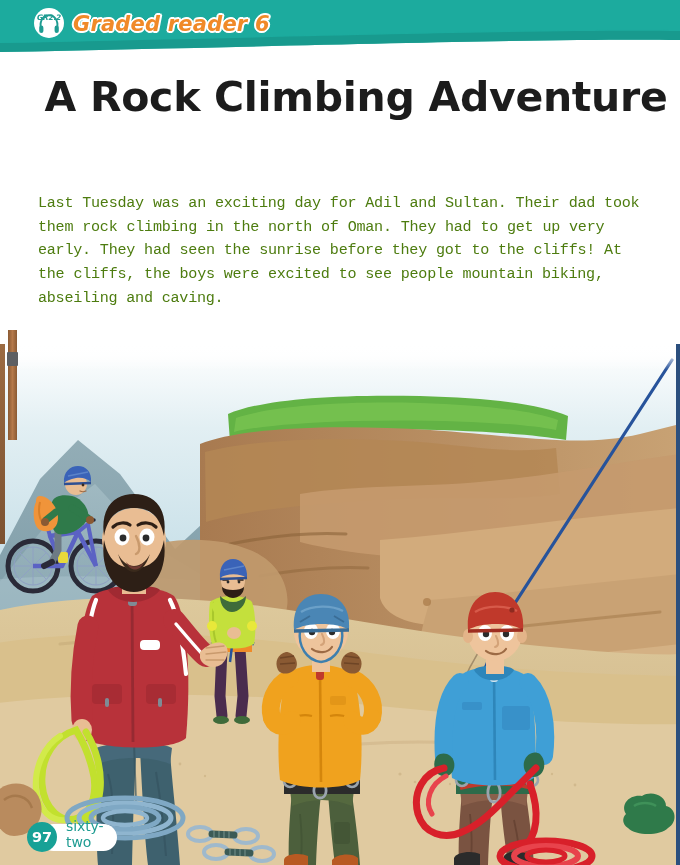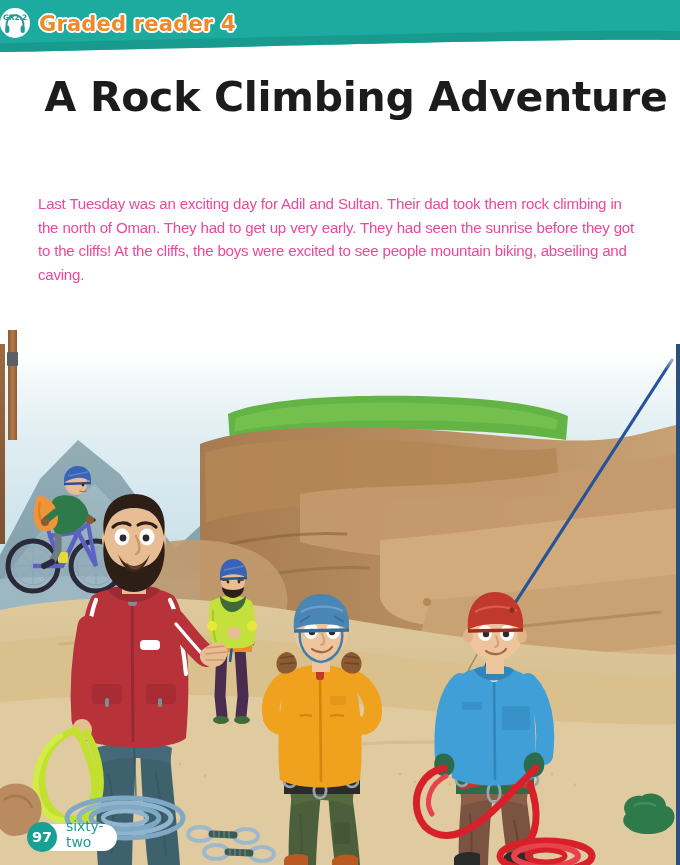--- a/index.html
+++ b/index.html
@@ -21,21 +21,23 @@
     position:absolute; left:0; top:0;
     width:680px; height:58px;
     overflow:hidden;
     z-index:30;
   }
   .header-band svg { position:absolute; left:0; top:0; }
   .header-inner {
     position:absolute; left:0; top:0;
     width:680px; height:48px;
     display:flex; align-items:center;
+    padding-left:34px;
     z-index:3;
+    font-style:italic;
   }
   .hp-badge {
     position:relative;
     width:30px; height:30px;
     border-radius:50%;
     background:#ffffff;
     display:flex; align-items:center; justify-content:center;
     flex:0 0 auto;
     margin-right:9px;
     margin-top:-2px;
@@ -85,24 +87,24 @@
   }
 
   
   .body-copy {
     position:absolute;
     left:38px; top:192px;
     width:604px;
     z-index:20;
   }
   .body-copy p {
-    font-family:Liberation Sans, sans-serif;
+    font-family:Liberation Mono, monospace;
     font-size:15.1px;
     line-height:23.7px;
-    color:#ec4899;
+    color:#4d7c0f;
     letter-spacing:-0.25px;
     word-spacing:0.2px;
   }
   .body-copy p + p { margin-top:9px; }
 
   
   .illus {
     position:absolute;
     left:0; top:344px;
     width:680px; height:521px;
@@ -194,21 +196,21 @@
     <div class="header-inner">
       <div class="hp-badge">
         <svg width="30" height="30" viewBox="0 0 30 30" xmlns="http://www.w3.org/2000/svg">
           <circle cx="15" cy="15" r="14.2" fill="#ffffff"></circle>
           <path d="M6.8,19.5 C5.6,12.6 9.4,7.2 15,7.2 C20.6,7.2 24.4,12.6 23.2,19.5" fill="none" stroke="#1f9c92" stroke-width="1.9" stroke-linecap="round"></path>
           <rect x="5.2" y="17.6" width="4.2" height="7.4" rx="2.1" fill="#1f9c92"></rect>
           <rect x="20.6" y="17.6" width="4.2" height="7.4" rx="2.1" fill="#1f9c92"></rect>
         </svg>
         <span class="hp-label">GR2.2</span>
       </div>
-      <span class="header-title">Graded reader 4</span>
+      <span class="header-title">Graded reader 6</span>
     </div>
   </div>
 
   <h1 class="story-title">A Rock Climbing Adventure</h1>
 
   <div class="body-copy">
     <p>Last Tuesday was an exciting day for Adil and Sultan. Their dad took them rock climbing in the north of Oman. They had to get up very early. They had seen the sunrise before they got to the cliffs! At the cliffs, the boys were excited to see people mountain biking, abseiling and caving.</p>
   </div>
 
   <div class="illus">

